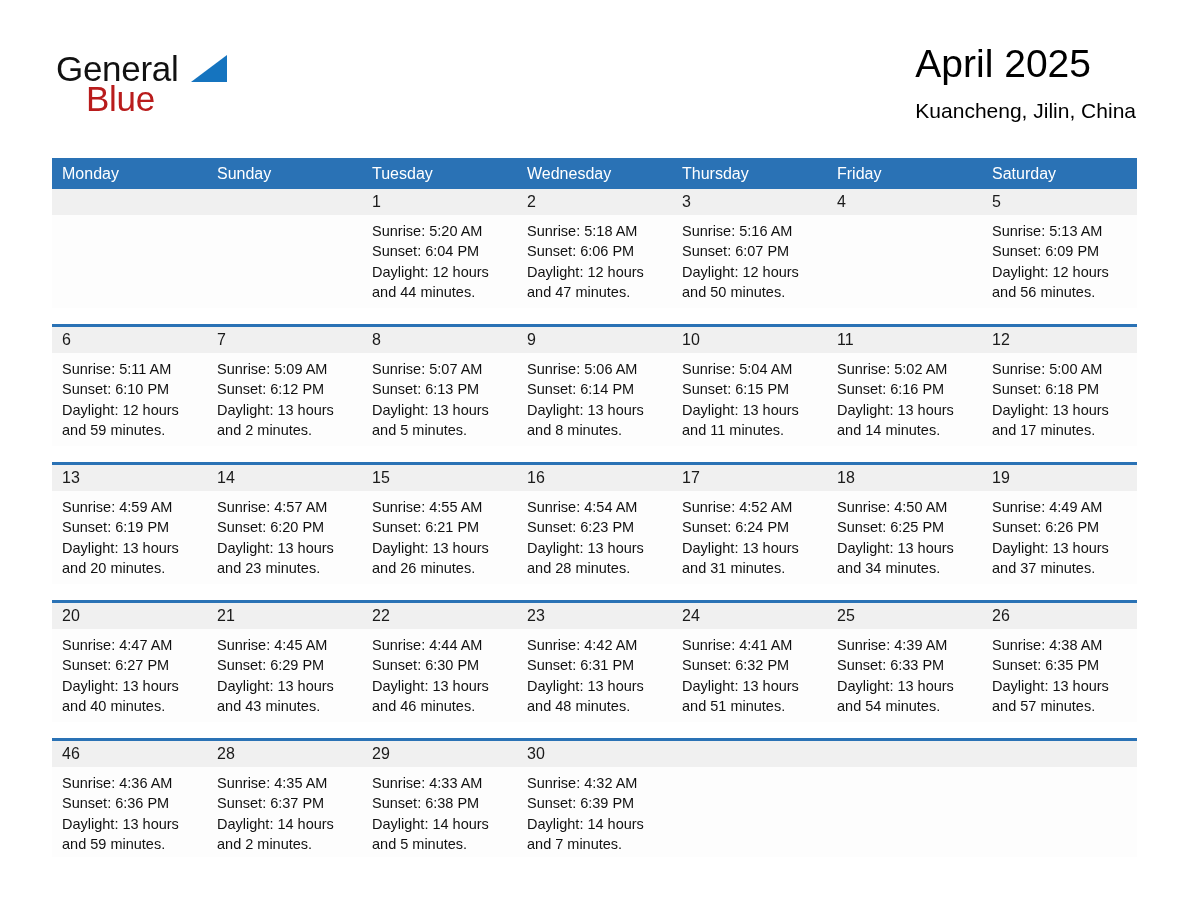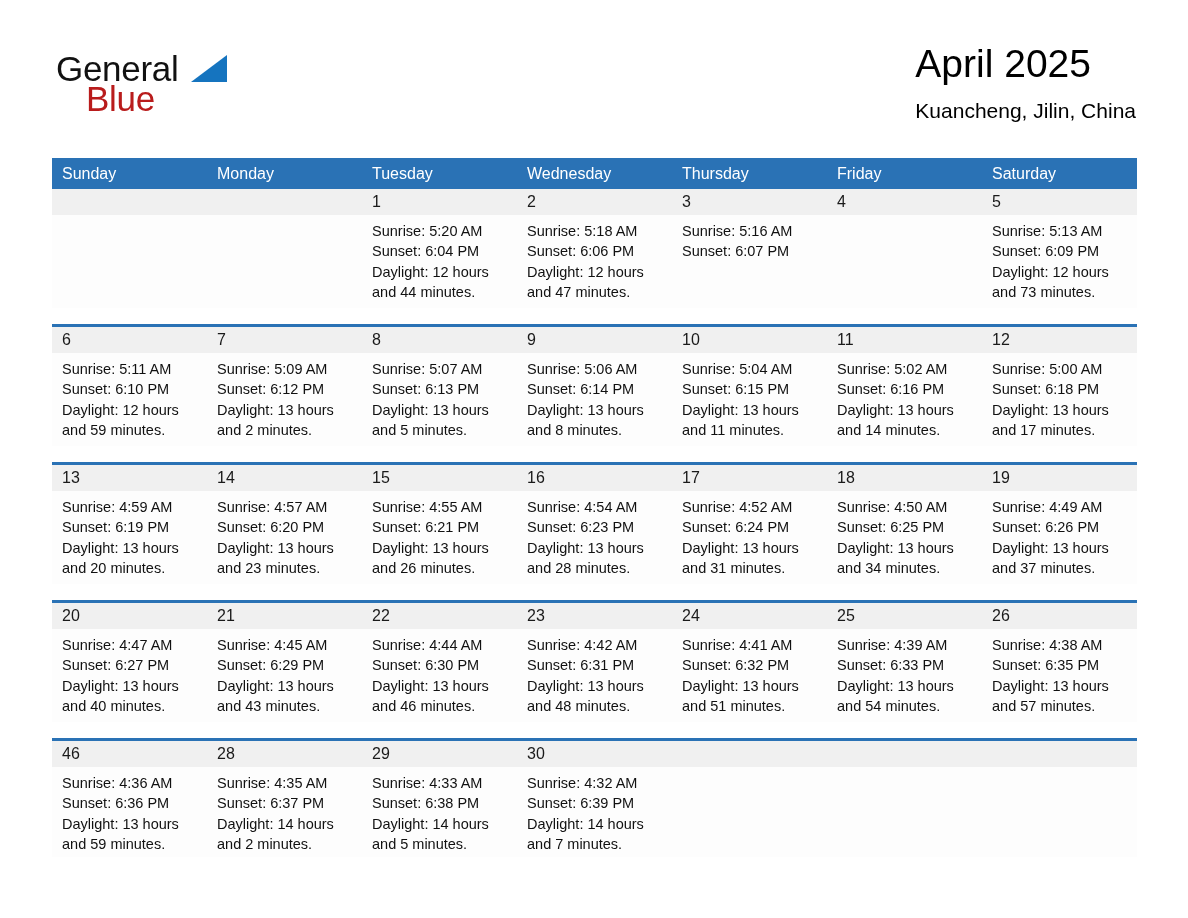--- a/index.html
+++ b/index.html
@@ -167,22 +167,22 @@
     </div>
 
     <div class="titles">
       <div class="month-title">April 2025</div>
       <div class="location">Kuancheng, Jilin, China</div>
     </div>
   </div>
 
   <div class="calendar">
     <div class="weekdays" id="weekday-row">
+        <div class="weekday">Monday</div>
         <div class="weekday">Sunday</div>
-        <div class="weekday">Monday</div>
         <div class="weekday">Tuesday</div>
         <div class="weekday">Wednesday</div>
         <div class="weekday">Thursday</div>
         <div class="weekday">Friday</div>
         <div class="weekday">Saturday</div>
       </div>
     <div id="weeks-container">
         <div class="week week-1">
           <div class="day">
             <div class="day-num-band"></div>
@@ -204,31 +204,32 @@
               <div>Sunrise: 5:18 AM</div>
               <div>Sunset: 6:06 PM</div>
               <div class="wrap">Daylight: 12 hours and 47 minutes.</div>
             </div>
           </div>
           <div class="day">
             <div class="day-num-band">3</div>
             <div class="day-body">
               <div>Sunrise: 5:16 AM</div>
               <div>Sunset: 6:07 PM</div>
+              <div class="wrap">Daylight: 12 hours and 50 minutes.</div>
             </div>
           </div>
           <div class="day">
             <div class="day-num-band">4</div>
           </div>
           <div class="day">
             <div class="day-num-band">5</div>
             <div class="day-body">
               <div>Sunrise: 5:13 AM</div>
               <div>Sunset: 6:09 PM</div>
-              <div class="wrap">Daylight: 12 hours and 73 minutes.</div>
+              <div class="wrap">Daylight: 12 hours and 56 minutes.</div>
             </div>
           </div>
         </div>
         <div class="week-spacer"></div>
         <div class="week week-2">
           <div class="day">
             <div class="day-num-band">6</div>
             <div class="day-body">
               <div>Sunrise: 5:11 AM</div>
               <div>Sunset: 6:10 PM</div>

